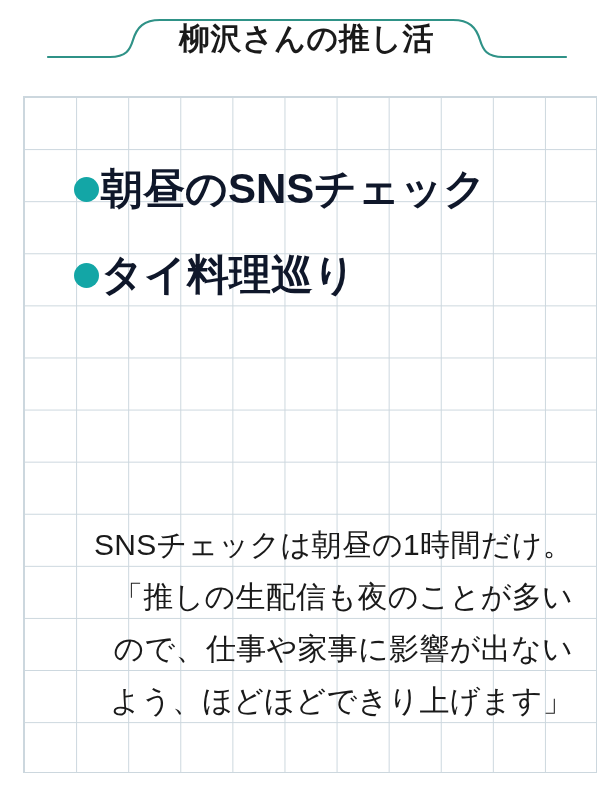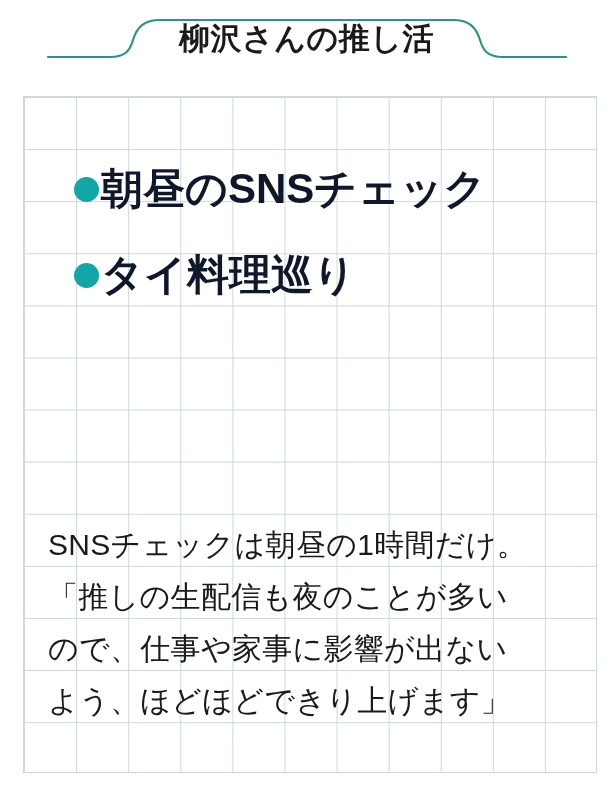--- a/index.html
+++ b/index.html
@@ -100,23 +100,24 @@
     font-weight: bold;
     color: #0f172a;
     line-height: 1;
     letter-spacing: 0px;
     white-space: nowrap;
   }
 
   
   .note {
     position: absolute;
-    left: 48px;
+    left: 73px;
     top: 519px;
     width: 500px;
+    text-align: right;
   }
   .note-line {
     font-size: 30px;
     font-weight: normal;
     color: #1a1a1a;
     line-height: 52px;
     letter-spacing: 0.3px;
     white-space: nowrap;
   }
 </style>

